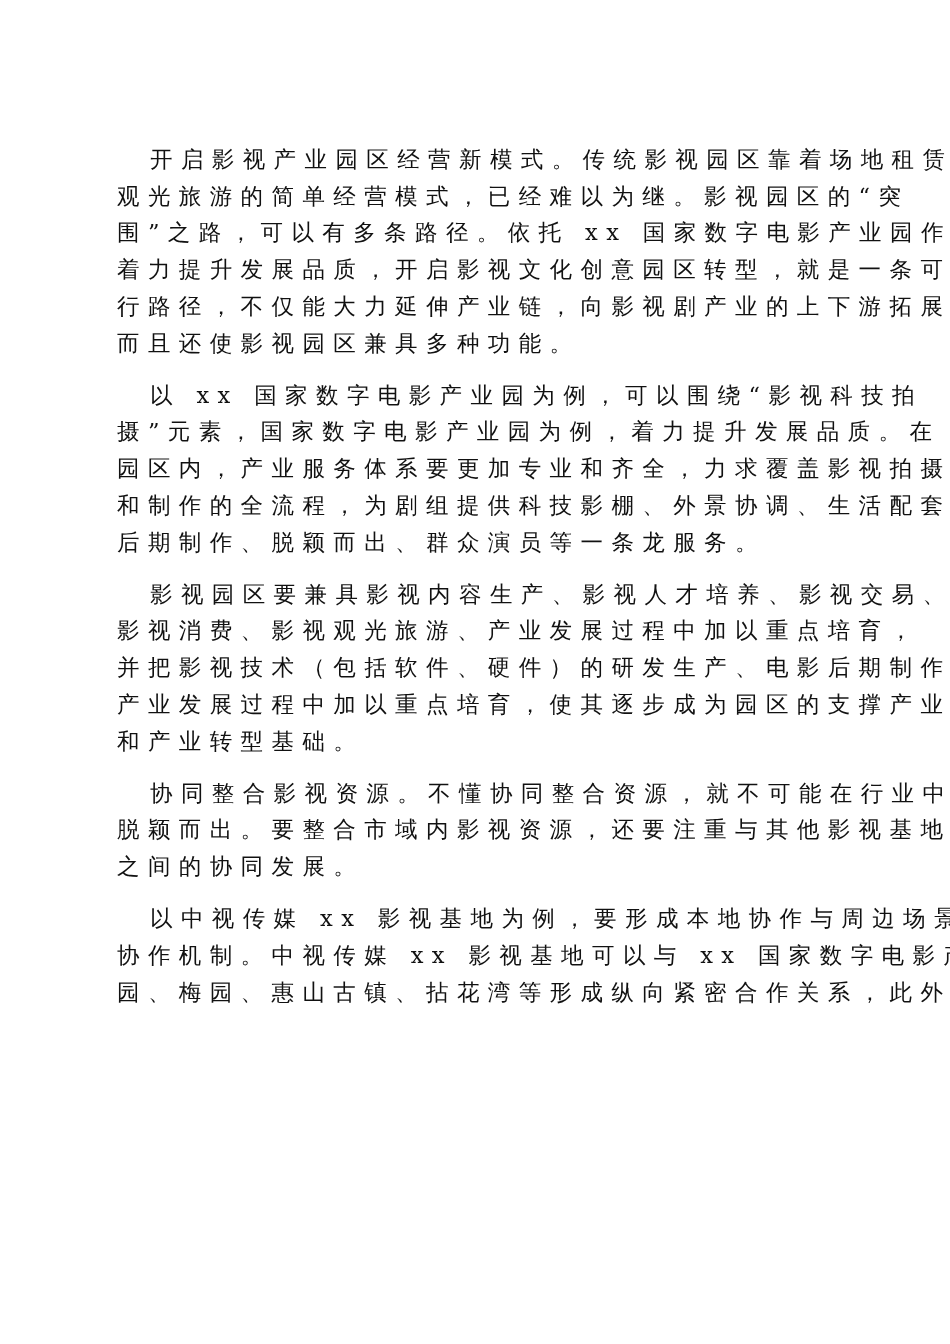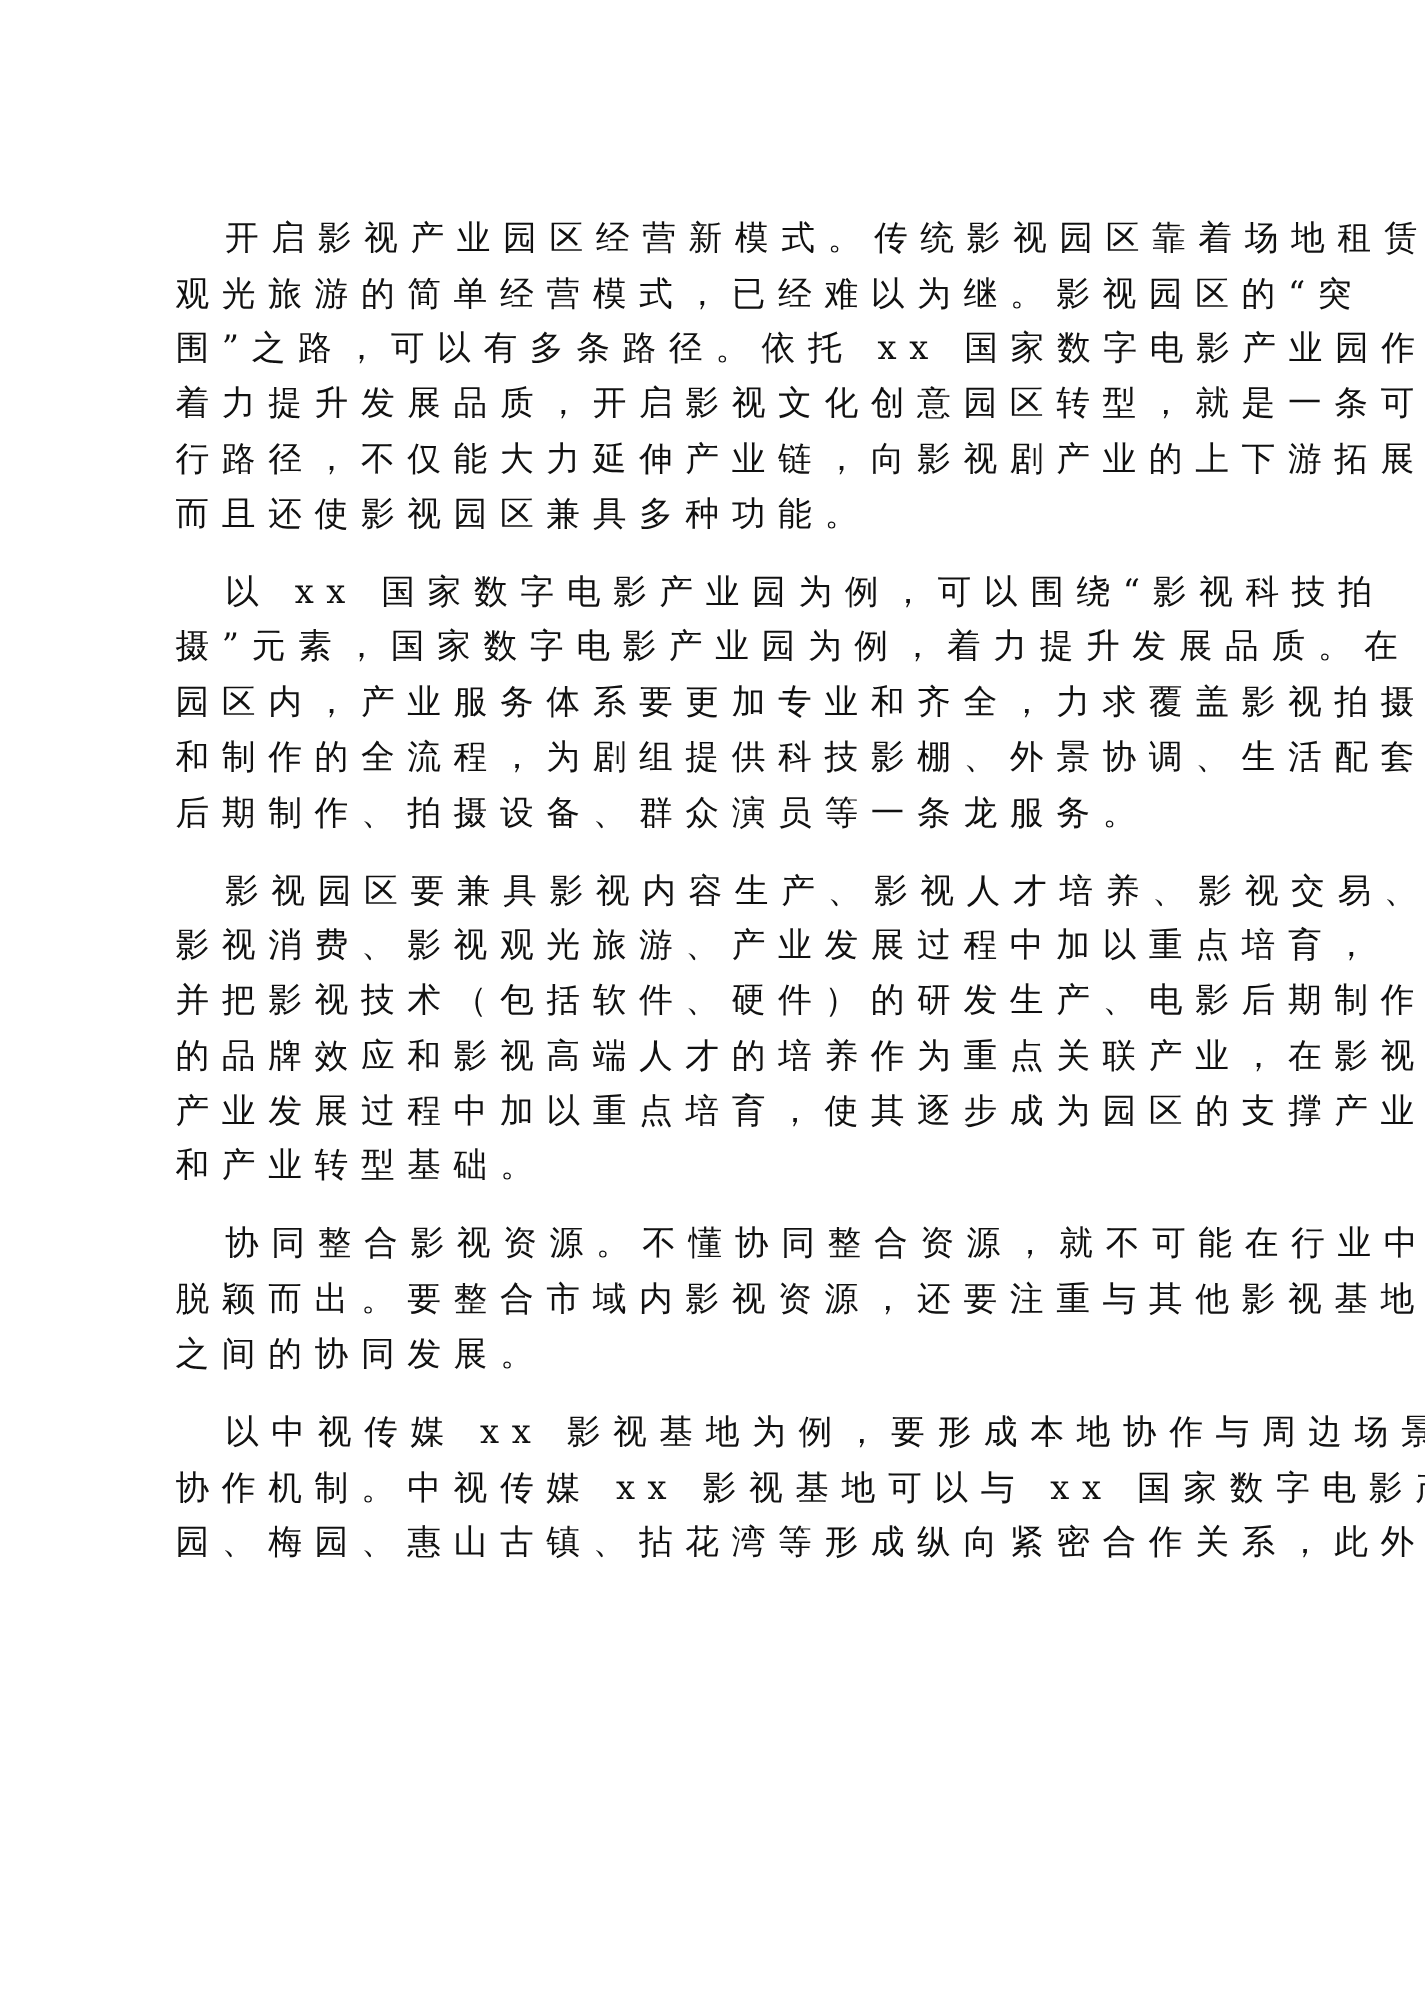--- a/index.html
+++ b/index.html
@@ -53,28 +53,27 @@
     <span class="line">着力提升发展品质，开启影视文化创意园区转型，就是一条可</span>
     <span class="line">行路径，不仅能大力延伸产业链，向影视剧产业的上下游拓展，</span>
     <span class="line">而且还使影视园区兼具多种功能。</span>
   </div>
 
   <div class="para" style="text-indent:0">
     <span class="line first">以 xx 国家数字电影产业园为例，可以围绕“影视科技拍</span>
     <span class="line">摄”元素，国家数字电影产业园为例，着力提升发展品质。在</span>
     <span class="line">园区内，产业服务体系要更加专业和齐全，力求覆盖影视拍摄</span>
     <span class="line">和制作的全流程，为剧组提供科技影棚、外景协调、生活配套、</span>
-    <span class="line">后期制作、拍摄设备、群众演员等一条龙服务。</span>
+    <span class="line">后期制作、脱颖而出、群众演员等一条龙服务。</span>
   </div>
 
   <div class="para" style="text-indent:0">
     <span class="line first">影视园区要兼具影视内容生产、影视人才培养、影视交易、</span>
     <span class="line">影视消费、影视观光旅游、产业发展过程中加以重点培育，</span>
     <span class="line">并把影视技术（包括软件、硬件）的研发生产、电影后期制作</span>
-    <span class="line">的品牌效应和影视高端人才的培养作为重点关联产业，在影视</span>
     <span class="line">产业发展过程中加以重点培育，使其逐步成为园区的支撑产业</span>
     <span class="line">和产业转型基础。</span>
   </div>
 
   <div class="para" style="text-indent:0">
     <span class="line first">协同整合影视资源。不懂协同整合资源，就不可能在行业中</span>
     <span class="line">脱颖而出。要整合市域内影视资源，还要注重与其他影视基地</span>
     <span class="line">之间的协同发展。</span>
   </div>
 

